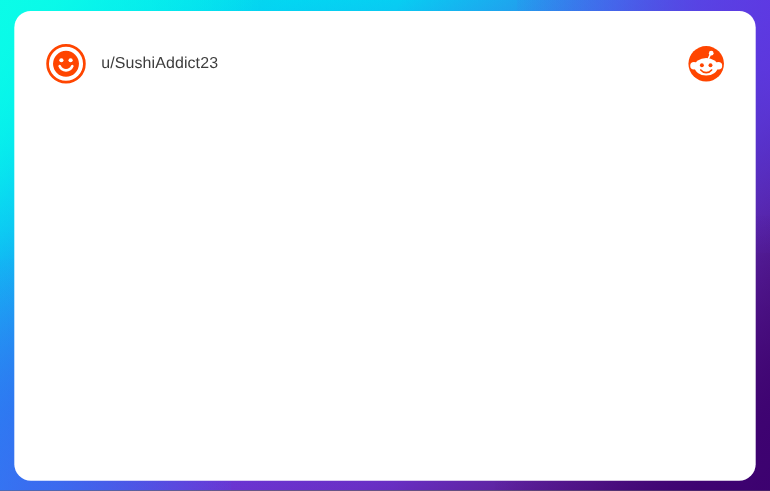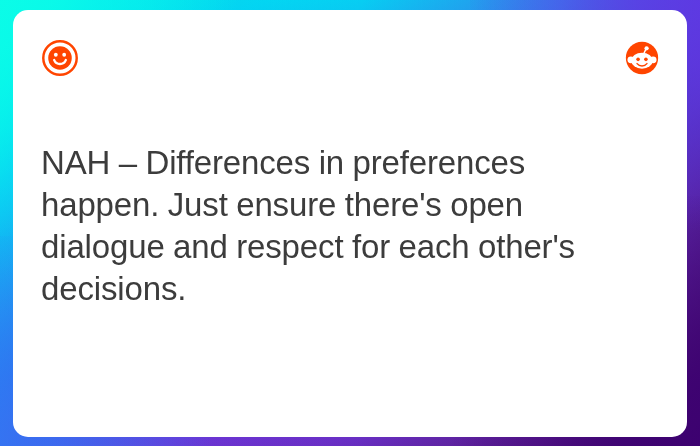--- a/index.html
+++ b/index.html
@@ -149,20 +149,21 @@
     <div class="post-header">
 
       <svg class="avatar" viewBox="0 0 40 40">
         <circle cx="20" cy="20" r="17.6" fill="none" stroke="#FF4500" stroke-width="2.6"></circle>
         <circle cx="20" cy="20" r="12.4" fill="#FF4500"></circle>
         <circle cx="15.6" cy="16.6" r="2.0" fill="#FFFFFF"></circle>
         <circle cx="24.4" cy="16.6" r="2.0" fill="#FFFFFF"></circle>
         <path d="M13.9 22.2 a6.6 6.6 0 0 0 12.2 0" fill="none" stroke="#FFFFFF" stroke-width="2.5" stroke-linecap="round"></path>
       </svg>
 
+      <span class="author-name">u/SushiAddict23</span>
 
       <span class="header-spacer"></span>
 
       <svg class="brand-logo" viewBox="0 0 40 40">
         <circle cx="20" cy="20" r="19" fill="#FF4500"></circle>
 
         <line x1="20.2" y1="19" x2="24.6" y2="9.6" stroke="#FFFFFF" stroke-width="1.7" stroke-linecap="round"></line>
         <circle cx="25.4" cy="8.6" r="2.5" fill="#FFFFFF"></circle>
 
         <ellipse cx="20" cy="23.2" rx="12.6" ry="9.4" fill="#FFFFFF"></ellipse>
@@ -171,17 +172,16 @@
         <circle cx="33.1" cy="22.1" r="4.0" fill="#FFFFFF"></circle>
 
         <circle cx="15.4" cy="21.6" r="2.1" fill="#FF4500"></circle>
         <circle cx="24.6" cy="21.6" r="2.1" fill="#FF4500"></circle>
 
         <path d="M14.2 26.6 a7.4 7.4 0 0 0 11.6 0" fill="none" stroke="#FF4500" stroke-width="1.7" stroke-linecap="round"></path>
       </svg>
 
     </div>
 
-    <div class="post-body">NAH – Differences in preferences happen. Just ensure there's open dialogue and respect for each other's decisions.</div>
 
   </div>
 
 </div>
 
 </body></html>

